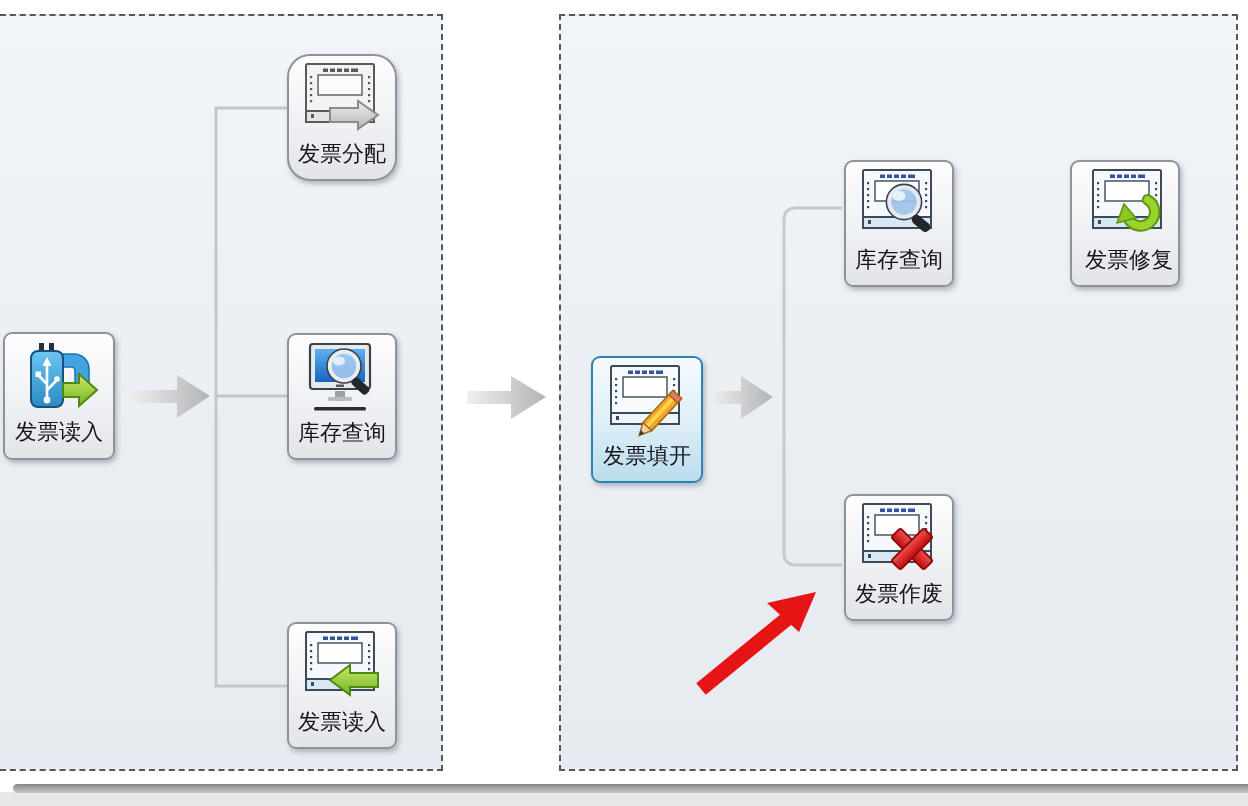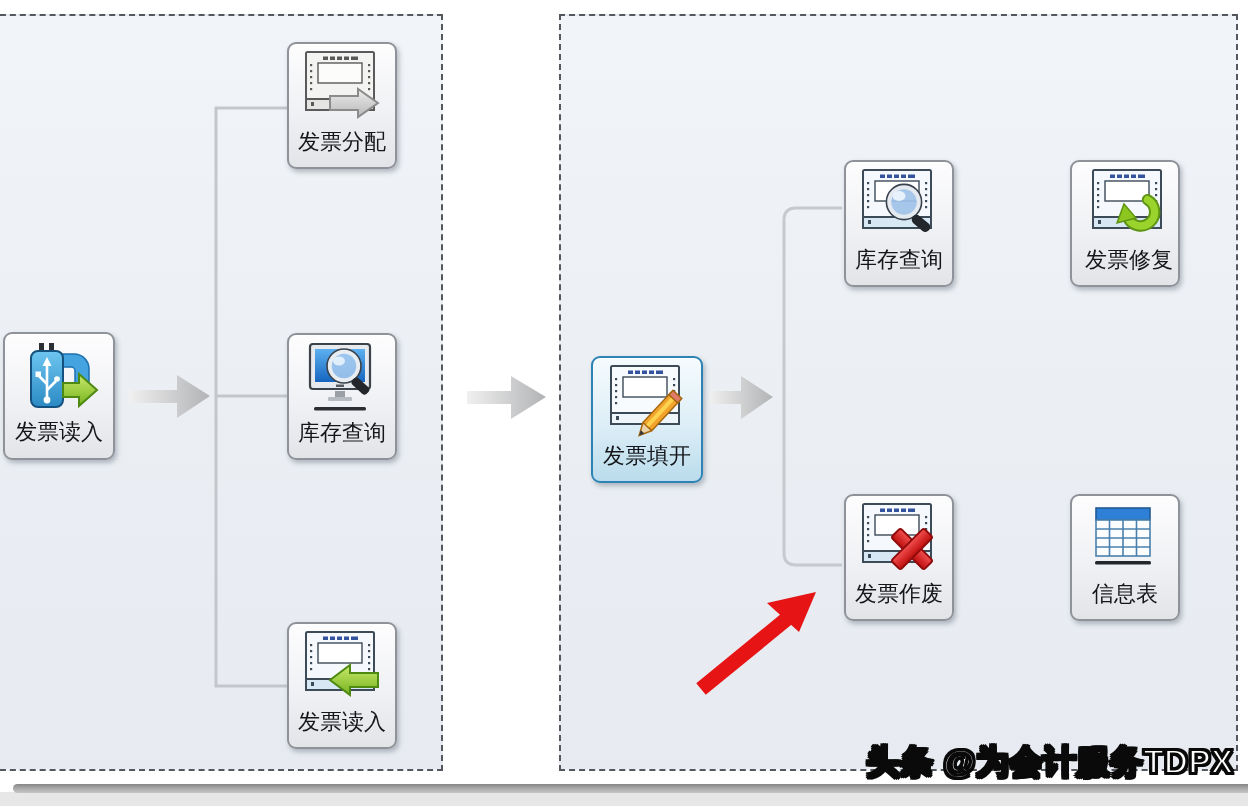--- a/index.html
+++ b/index.html
@@ -19,21 +19,21 @@
         background:linear-gradient(180deg,#fdfdfe 0%,#f0f1f4 55%,#e2e4e8 100%);
         box-shadow:2px 3px 5px rgba(100,110,125,.45), inset 0 1px 0 #fff;
         display:flex;flex-direction:column;align-items:center;padding-top:4px;}
   .node .icon{width:84px;height:80px;flex:0 0 80px;}
   .node .label{font-size:22px;line-height:1.2;color:#14161a;white-space:nowrap;
                letter-spacing:0px;margin-top:1px;}
   .node.highlight{border-color:#2f83b4;
         background:linear-gradient(180deg,#f5fbfe 0%,#ddeef7 55%,#b9dcec 100%);}
 
   #n-read   {left:3px;   top:332px; width:112px; height:128px;align-items:center;}
-  #n-dist   {left:287px; top:42px;}  
+  #n-dist   {left:287px; top:54px;border-radius:23px;}  
   #n-stock  {left:287px; top:333px;}
   #n-return {left:287px; top:622px;}
   #n-fill   {left:591px; top:356px; width:112px;}
   #n-query  {left:844px; top:160px;}
   #n-repair {left:1070px;top:160px;padding-left:8px;}
   #n-void   {left:844px; top:494px;}
   #n-info   {left:1070px;top:494px;}
 
   #watermark{position:absolute;left:852px;top:740px;width:396px;z-index:5;
              text-align:center;font-size:33px;font-weight:700;color:#ffffff;
@@ -325,34 +325,17 @@
       <g transform="rotate(45 55 49)">
         <rect x="32" y="42.5" width="46" height="13" rx="2.5" fill="url(#redg)" stroke="#8f0b0b" stroke-width="2"></rect>
       </g>
       <g transform="rotate(-45 55 49)">
         <rect x="32" y="42.5" width="46" height="13" rx="2.5" fill="url(#redg)" stroke="#8f0b0b" stroke-width="2"></rect>
       </g>
     </svg>
     <div class="label">发票作废</div>
   </div>
 
-  <div class="node" id="n-info">
-    <svg class="icon" viewBox="0 0 84 80">
-      <rect x="13" y="8" width="54" height="12" fill="#2e7fd6" stroke="#235a94" stroke-width="1.6"></rect>
-      <rect x="13" y="20" width="54" height="36" fill="#fbfdff" stroke="#4a80ad" stroke-width="1.6"></rect>
-      <g stroke="#4a80ad" stroke-width="1.6">
-        <line x1="13" y1="29" x2="67" y2="29"></line>
-        <line x1="13" y1="38" x2="67" y2="38"></line>
-        <line x1="13" y1="47" x2="67" y2="47"></line>
-        <line x1="26.5" y1="20" x2="26.5" y2="56"></line>
-        <line x1="40" y1="20" x2="40" y2="56"></line>
-        <line x1="53.5" y1="20" x2="53.5" y2="56"></line>
-      </g>
-      <rect x="12" y="61" width="56" height="3.5" rx="1.5" fill="#23262a"></rect>
-    </svg>
-    <div class="label">信息表</div>
-  </div>
-
-  <div id="watermark">头条 @为会计服务TDPX</div>
+
   <div id="bottom-strip"></div>
   <div id="bottom-bar"></div>
 
 </div>
 
 </body></html>

